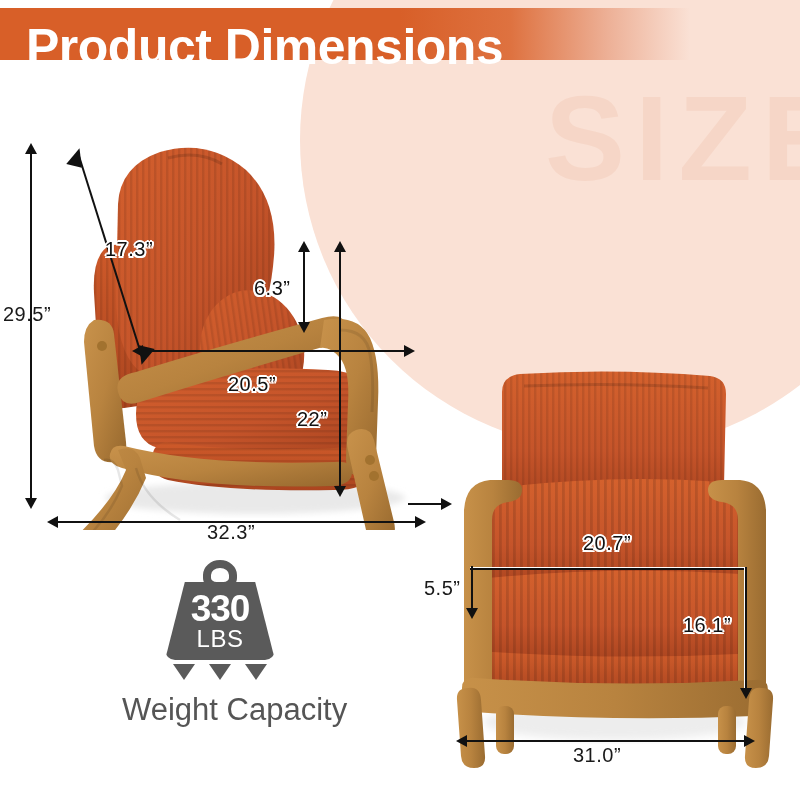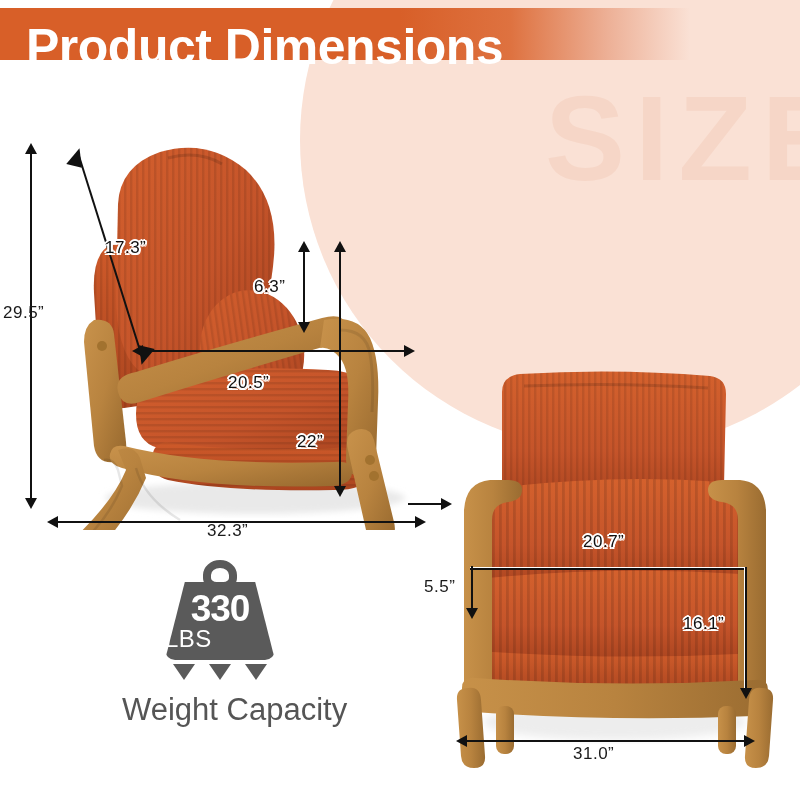--- a/index.html
+++ b/index.html
@@ -32,21 +32,21 @@
   }
   .banner-title{
     position:absolute; left:26px; top:10px;
     font-size:50px; font-weight:bold; color:#ffffff;
     letter-spacing:-0.5px; white-space:nowrap;
   }
 
   
   .dim{
     position:absolute;
-    font-size:17px; color:#111; font-weight:500;
+    font-size:20px; color:#111; font-weight:500;
     white-space:nowrap;
     letter-spacing:0.5px;
   }
   .dim.outlined{
     color:#111;
     text-shadow:
       2px 0 0 #fff,-2px 0 0 #fff,0 2px 0 #fff,0 -2px 0 #fff,
       1.5px 1.5px 0 #fff,-1.5px 1.5px 0 #fff,1.5px -1.5px 0 #fff,-1.5px -1.5px 0 #fff;
   }
   .dim.plain{color:#1a1a1a;}
@@ -79,21 +79,21 @@
     position:absolute;left:0;top:22px;width:110px;height:78px;
     background:#5a5a5a;
     clip-path:polygon(18% 0%,82% 0%,100% 100%,0% 100%);
     border-radius:10px;
   }
   .weight-num{
     position:absolute;left:0;top:30px;width:110px;text-align:center;
     font-size:37px;font-weight:bold;color:#fff;line-height:1;letter-spacing:-1px;
   }
   .weight-unit{
-    position:absolute;left:0;top:67px;width:110px;
+    position:absolute;left:0;top:67px;width:110px;text-align:center;
     font-size:24px;color:#fff;line-height:1;letter-spacing:0.5px;
   }
   .tri-row{position:relative;width:110px;margin:4px auto 0;height:18px;}
   .tri{
     position:absolute;top:0;width:0;height:0;
     border-left:11px solid transparent;border-right:11px solid transparent;
     border-top:16px solid #5a5a5a;
   }
   .weight-caption{
     margin-top:10px;text-align:center;font-size:31px;color:#555;white-space:nowrap;
@@ -199,21 +199,21 @@
   <div class="dim outlined" style="left:254px;top:277px;">6.3”</div>
 
   <div class="mline h" style="left:140px;top:350px;width:270px;"></div>
   <div class="arrowhead ah-left" style="left:132px;top:345px;"></div>
   <div class="arrowhead ah-right" style="left:404px;top:345px;"></div>
   <div class="dim outlined" style="left:228px;top:348px;margin-top:25px;">20.5”</div>
 
   <div class="mline v" style="left:339px;top:248px;height:242px;"></div>
   <div class="arrowhead ah-up" style="left:334px;top:241px;"></div>
   <div class="arrowhead ah-down" style="left:334px;top:486px;"></div>
-  <div class="dim outlined" style="left:297px;top:432px;">22”</div>
+  <div class="dim outlined" style="left:297px;top:408px;">22”</div>
 
   <div class="mline h" style="left:56px;top:521px;width:366px;"></div>
   <div class="arrowhead ah-left" style="left:47px;top:516px;"></div>
   <div class="arrowhead ah-right" style="left:415px;top:516px;"></div>
   <div class="dim plain" style="left:207px;top:521px;">32.3”</div>
 
   <svg class="chair-svg" style="left:450px;top:370px;" width="330" height="400" viewBox="0 0 330 400">
     <defs>
       <linearGradient id="fabC" x1="0" y1="0" x2="0" y2="1">
         <stop offset="0%" stop-color="#d4612d"></stop>

